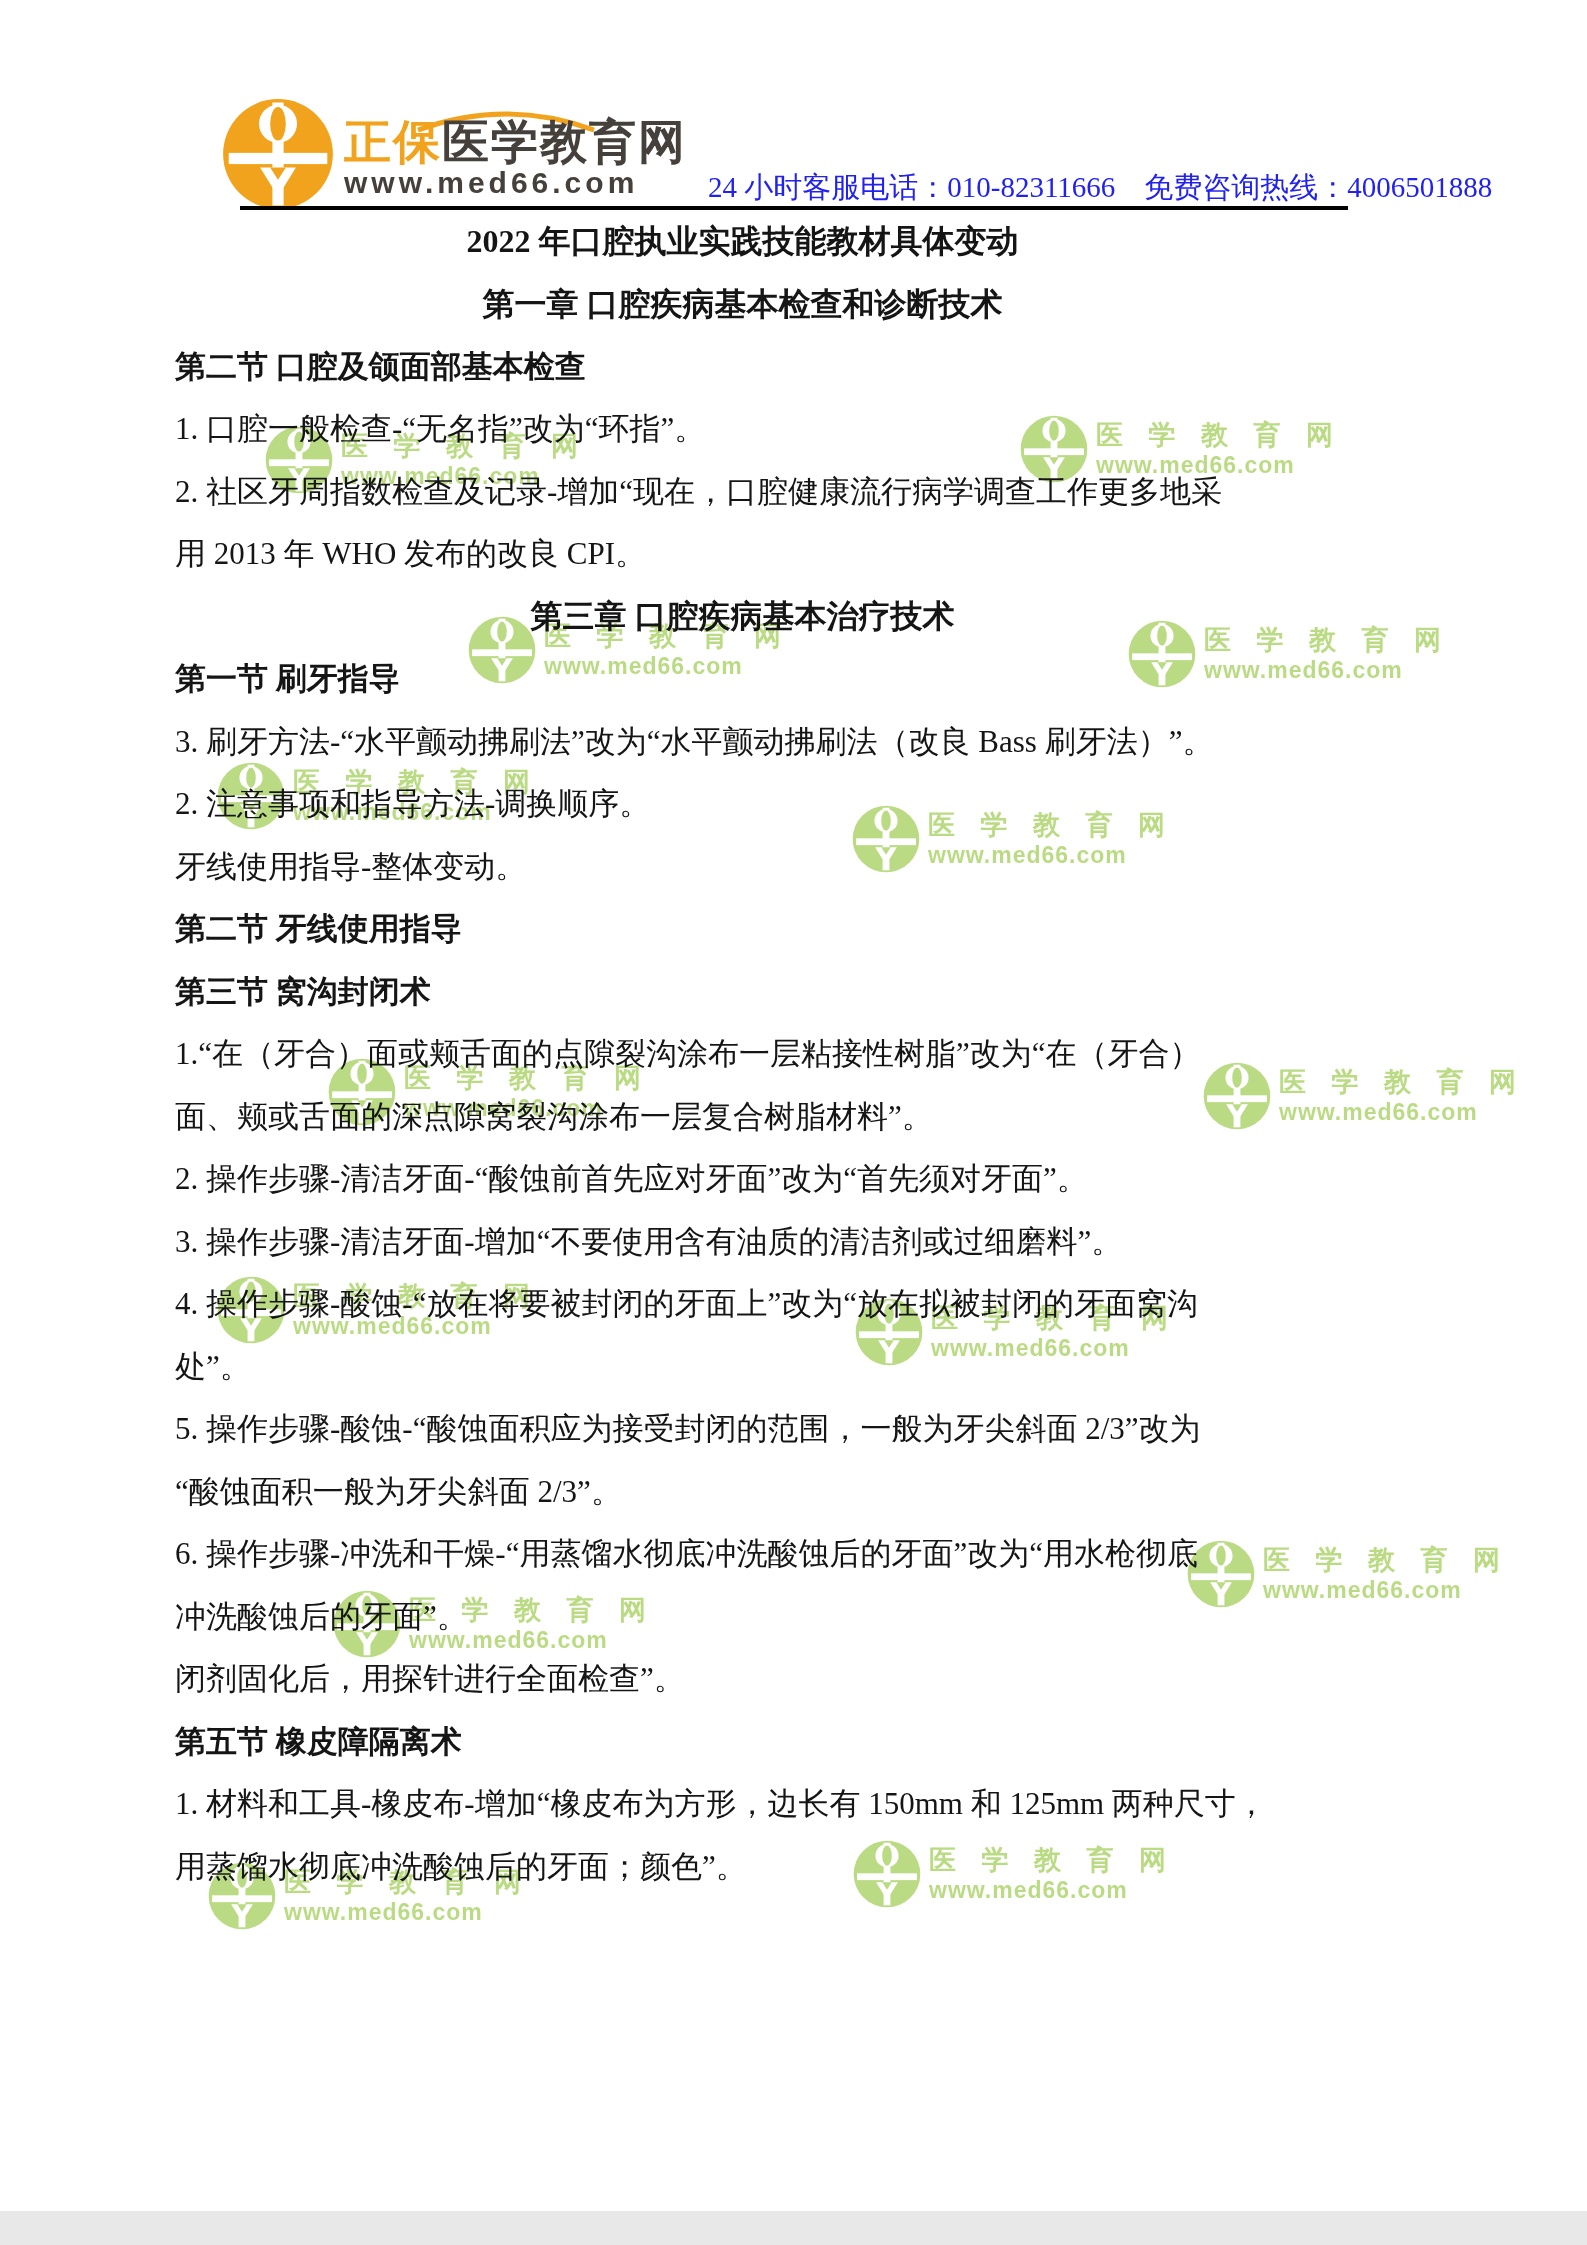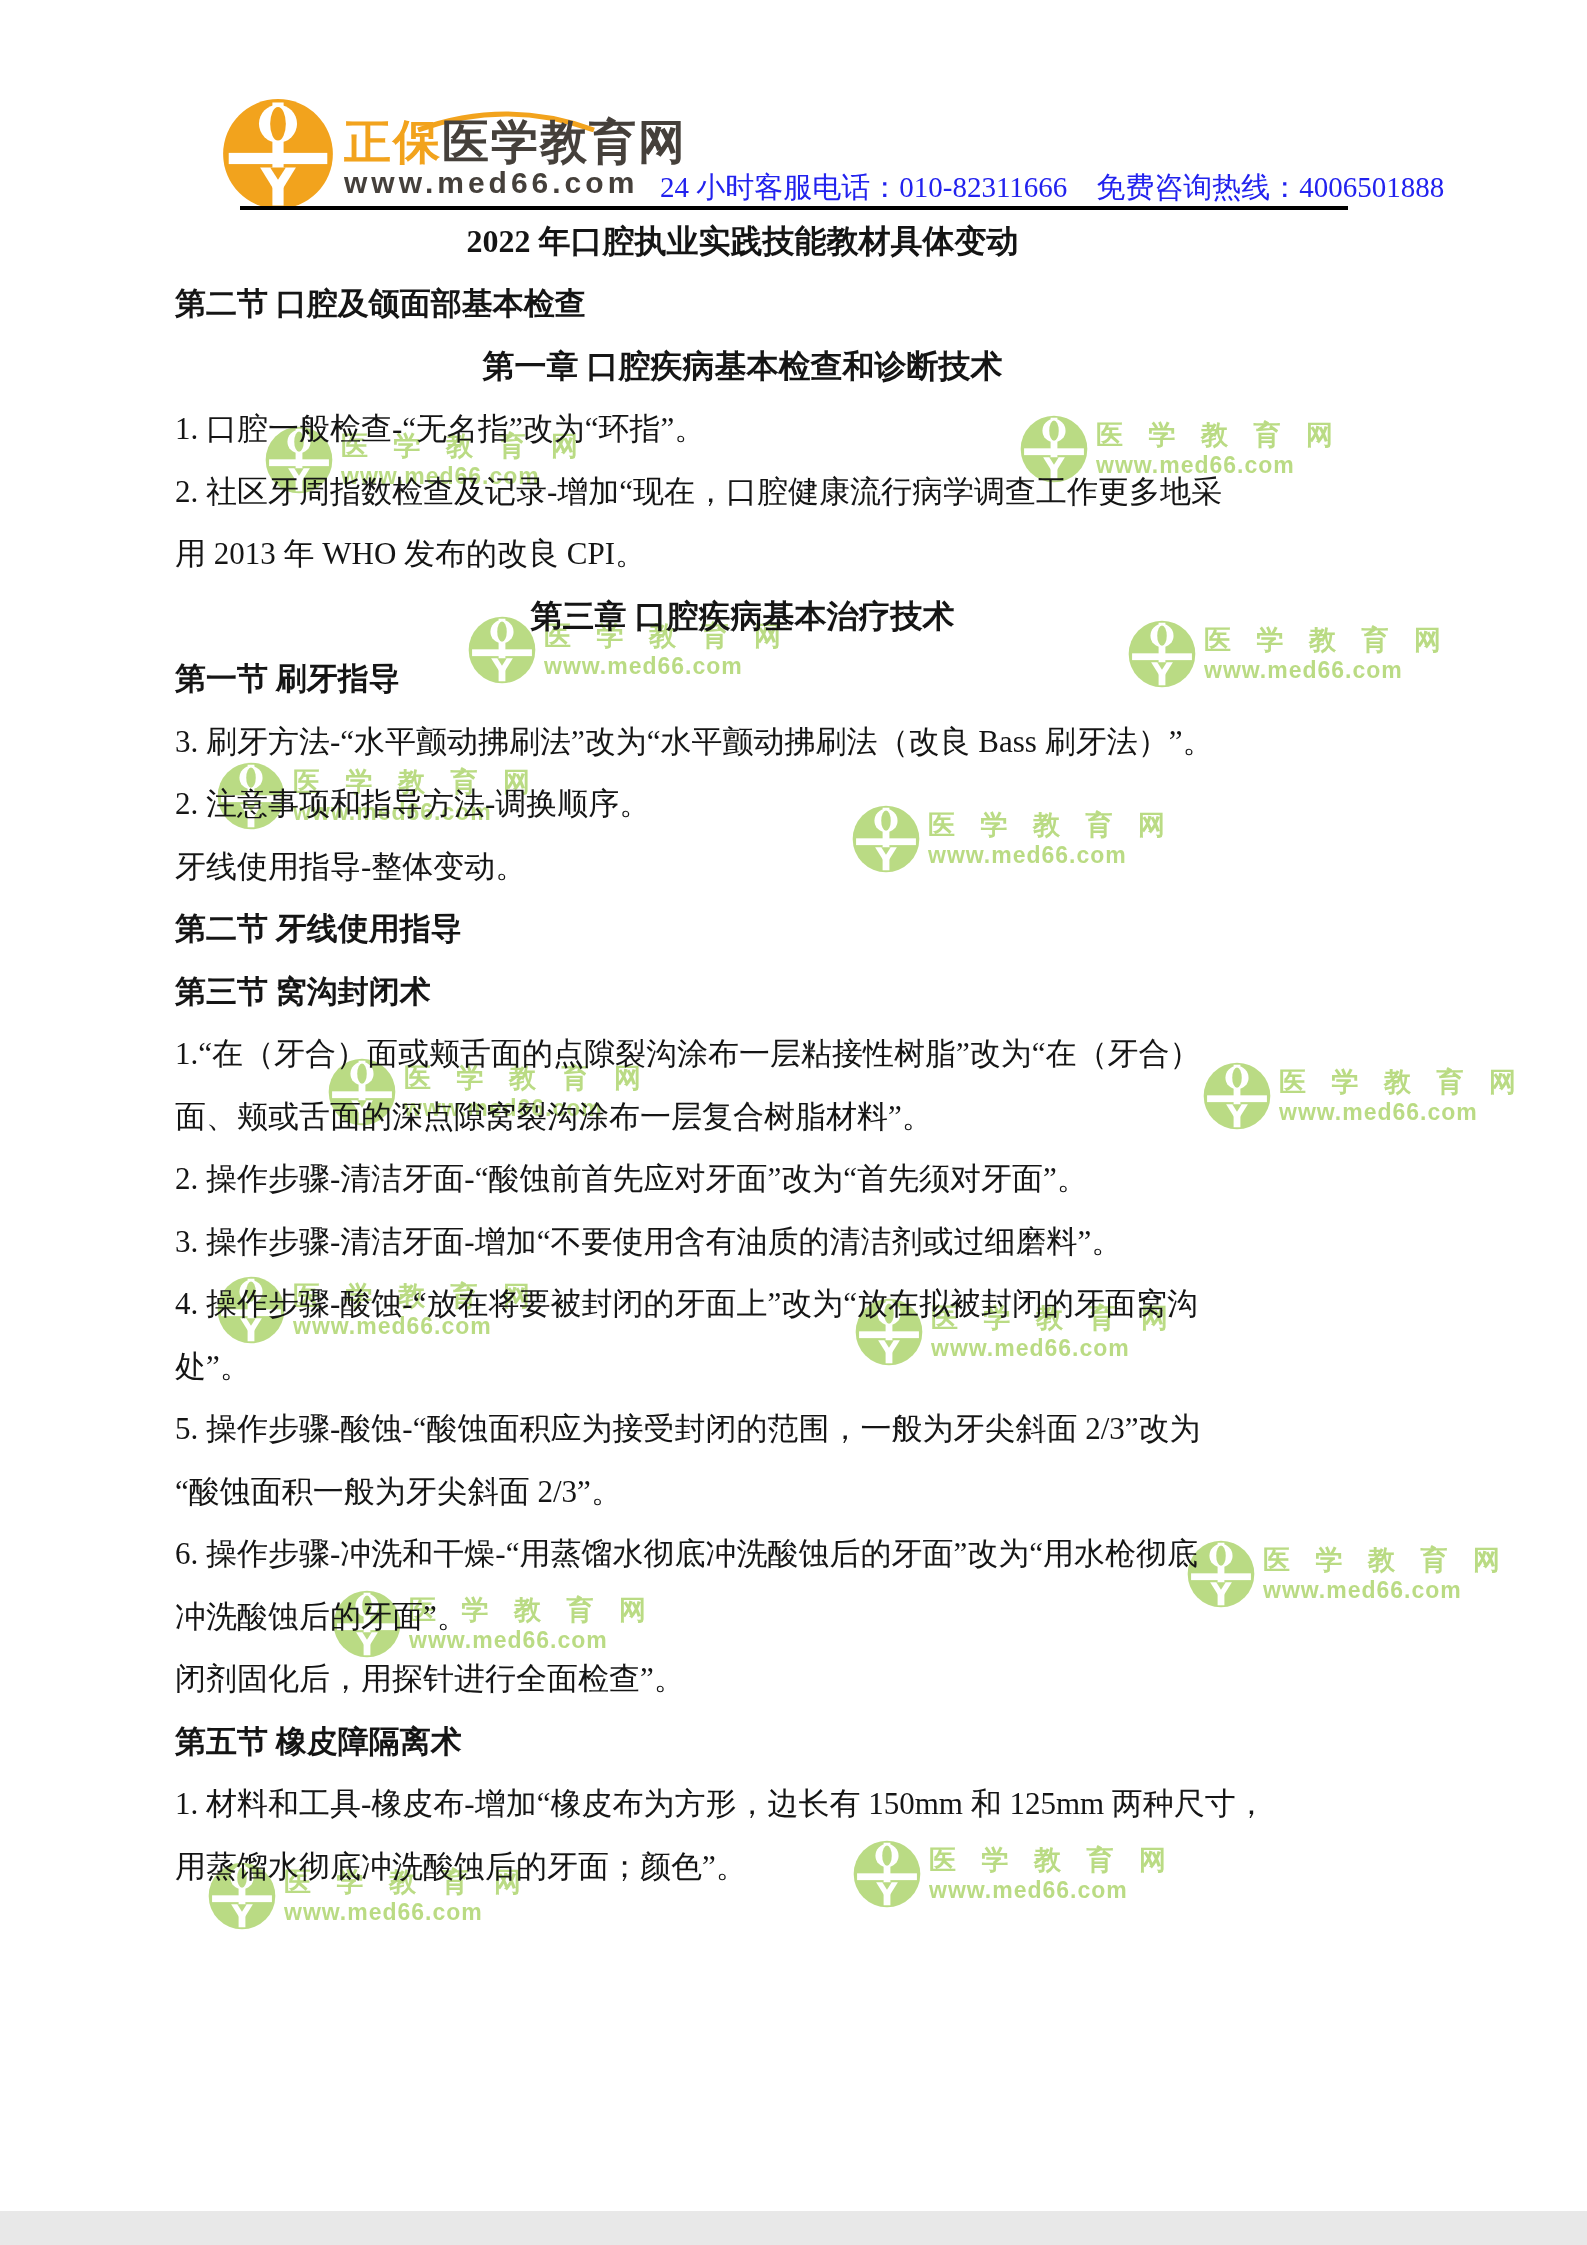--- a/index.html
+++ b/index.html
@@ -74,21 +74,21 @@
       <ellipse cx="50" cy="23" rx="17" ry="17" fill="#fff"></ellipse>
       <ellipse cx="50" cy="23" rx="7" ry="15" fill="currentColor"></ellipse>
       <path d="M34 62 L50 88 L66 62 Z" fill="#fff"></path>
       <path d="M43 62 L50 73 L57 62 Z" fill="currentColor"></path>
     </svg>
     <svg class="brand-arc" width="180" height="26" aria-hidden="true">
       <path d="M2 24 Q 90 -8 178 24" stroke="#f2a31d" stroke-width="5" fill="none"></path>
     </svg>
     <div class="brand-row"><span class="brand-prefix" style="color: rgb(242, 163, 29);">正保</span><span class="brand-name">医学教育网</span></div>
     <div class="brand-url">www.med66.com</div>
-    <div class="contact" style="color: rgb(34, 34, 238);">24 小时客服电话：010-82311666　免费咨询热线：4006501888</div>
+    <div class="contact" style="color: rgb(34, 34, 238); margin-left: 48px;">24 小时客服电话：010-82311666　免费咨询热线：4006501888</div>
     <div class="hdr-rule"></div>
   </div>
 
   <div id="wms">
       <div class="wm" style="left: 265px; top: 426px; color: rgb(183, 218, 126);">
     <svg viewBox="0 0 100 100" aria-hidden="true">
       <circle cx="50" cy="50" r="49" fill="currentColor"></circle>
       <rect x="6" y="49" width="88" height="10" fill="#fff"></rect>
       <rect x="45" y="4" width="10" height="92" fill="#fff"></rect>
       <ellipse cx="50" cy="23" rx="17" ry="17" fill="#fff"></ellipse>
@@ -293,22 +293,22 @@
     </svg>
     <div class="wm-txt">
       <div class="wm-brand">医 学 教 育 网</div>
       <div class="wm-url">www.med66.com</div>
     </div>
   </div>
     </div>
 
   <main id="doc">
       <div class="line title"><span class="line-text">2022 年口腔执业实践技能教材具体变动</span></div>
+      <div class="line chapter"><span class="line-text">第一章 口腔疾病基本检查和诊断技术</span></div>
       <div class="line section"><span class="line-text">第二节 口腔及颌面部基本检查</span></div>
-      <div class="line chapter"><span class="line-text">第一章 口腔疾病基本检查和诊断技术</span></div>
       <div class="line body"><span class="line-text">1. 口腔一般检查-“无名指”改为“环指”。</span></div>
       <div class="line body"><span class="line-text">2. 社区牙周指数检查及记录-增加“现在，口腔健康流行病学调查工作更多地采</span></div>
       <div class="line body"><span class="line-text">用 2013 年 WHO 发布的改良 CPI。</span></div>
       <div class="line chapter"><span class="line-text">第三章 口腔疾病基本治疗技术</span></div>
       <div class="line section"><span class="line-text">第一节 刷牙指导</span></div>
       <div class="line body"><span class="line-text">3. 刷牙方法-“水平颤动拂刷法”改为“水平颤动拂刷法（改良 Bass 刷牙法）”。</span></div>
       <div class="line body"><span class="line-text">2. 注意事项和指导方法-调换顺序。</span></div>
       <div class="line body"><span class="line-text">牙线使用指导-整体变动。</span></div>
       <div class="line section"><span class="line-text">第二节 牙线使用指导</span></div>
       <div class="line section"><span class="line-text">第三节 窝沟封闭术</span></div>

